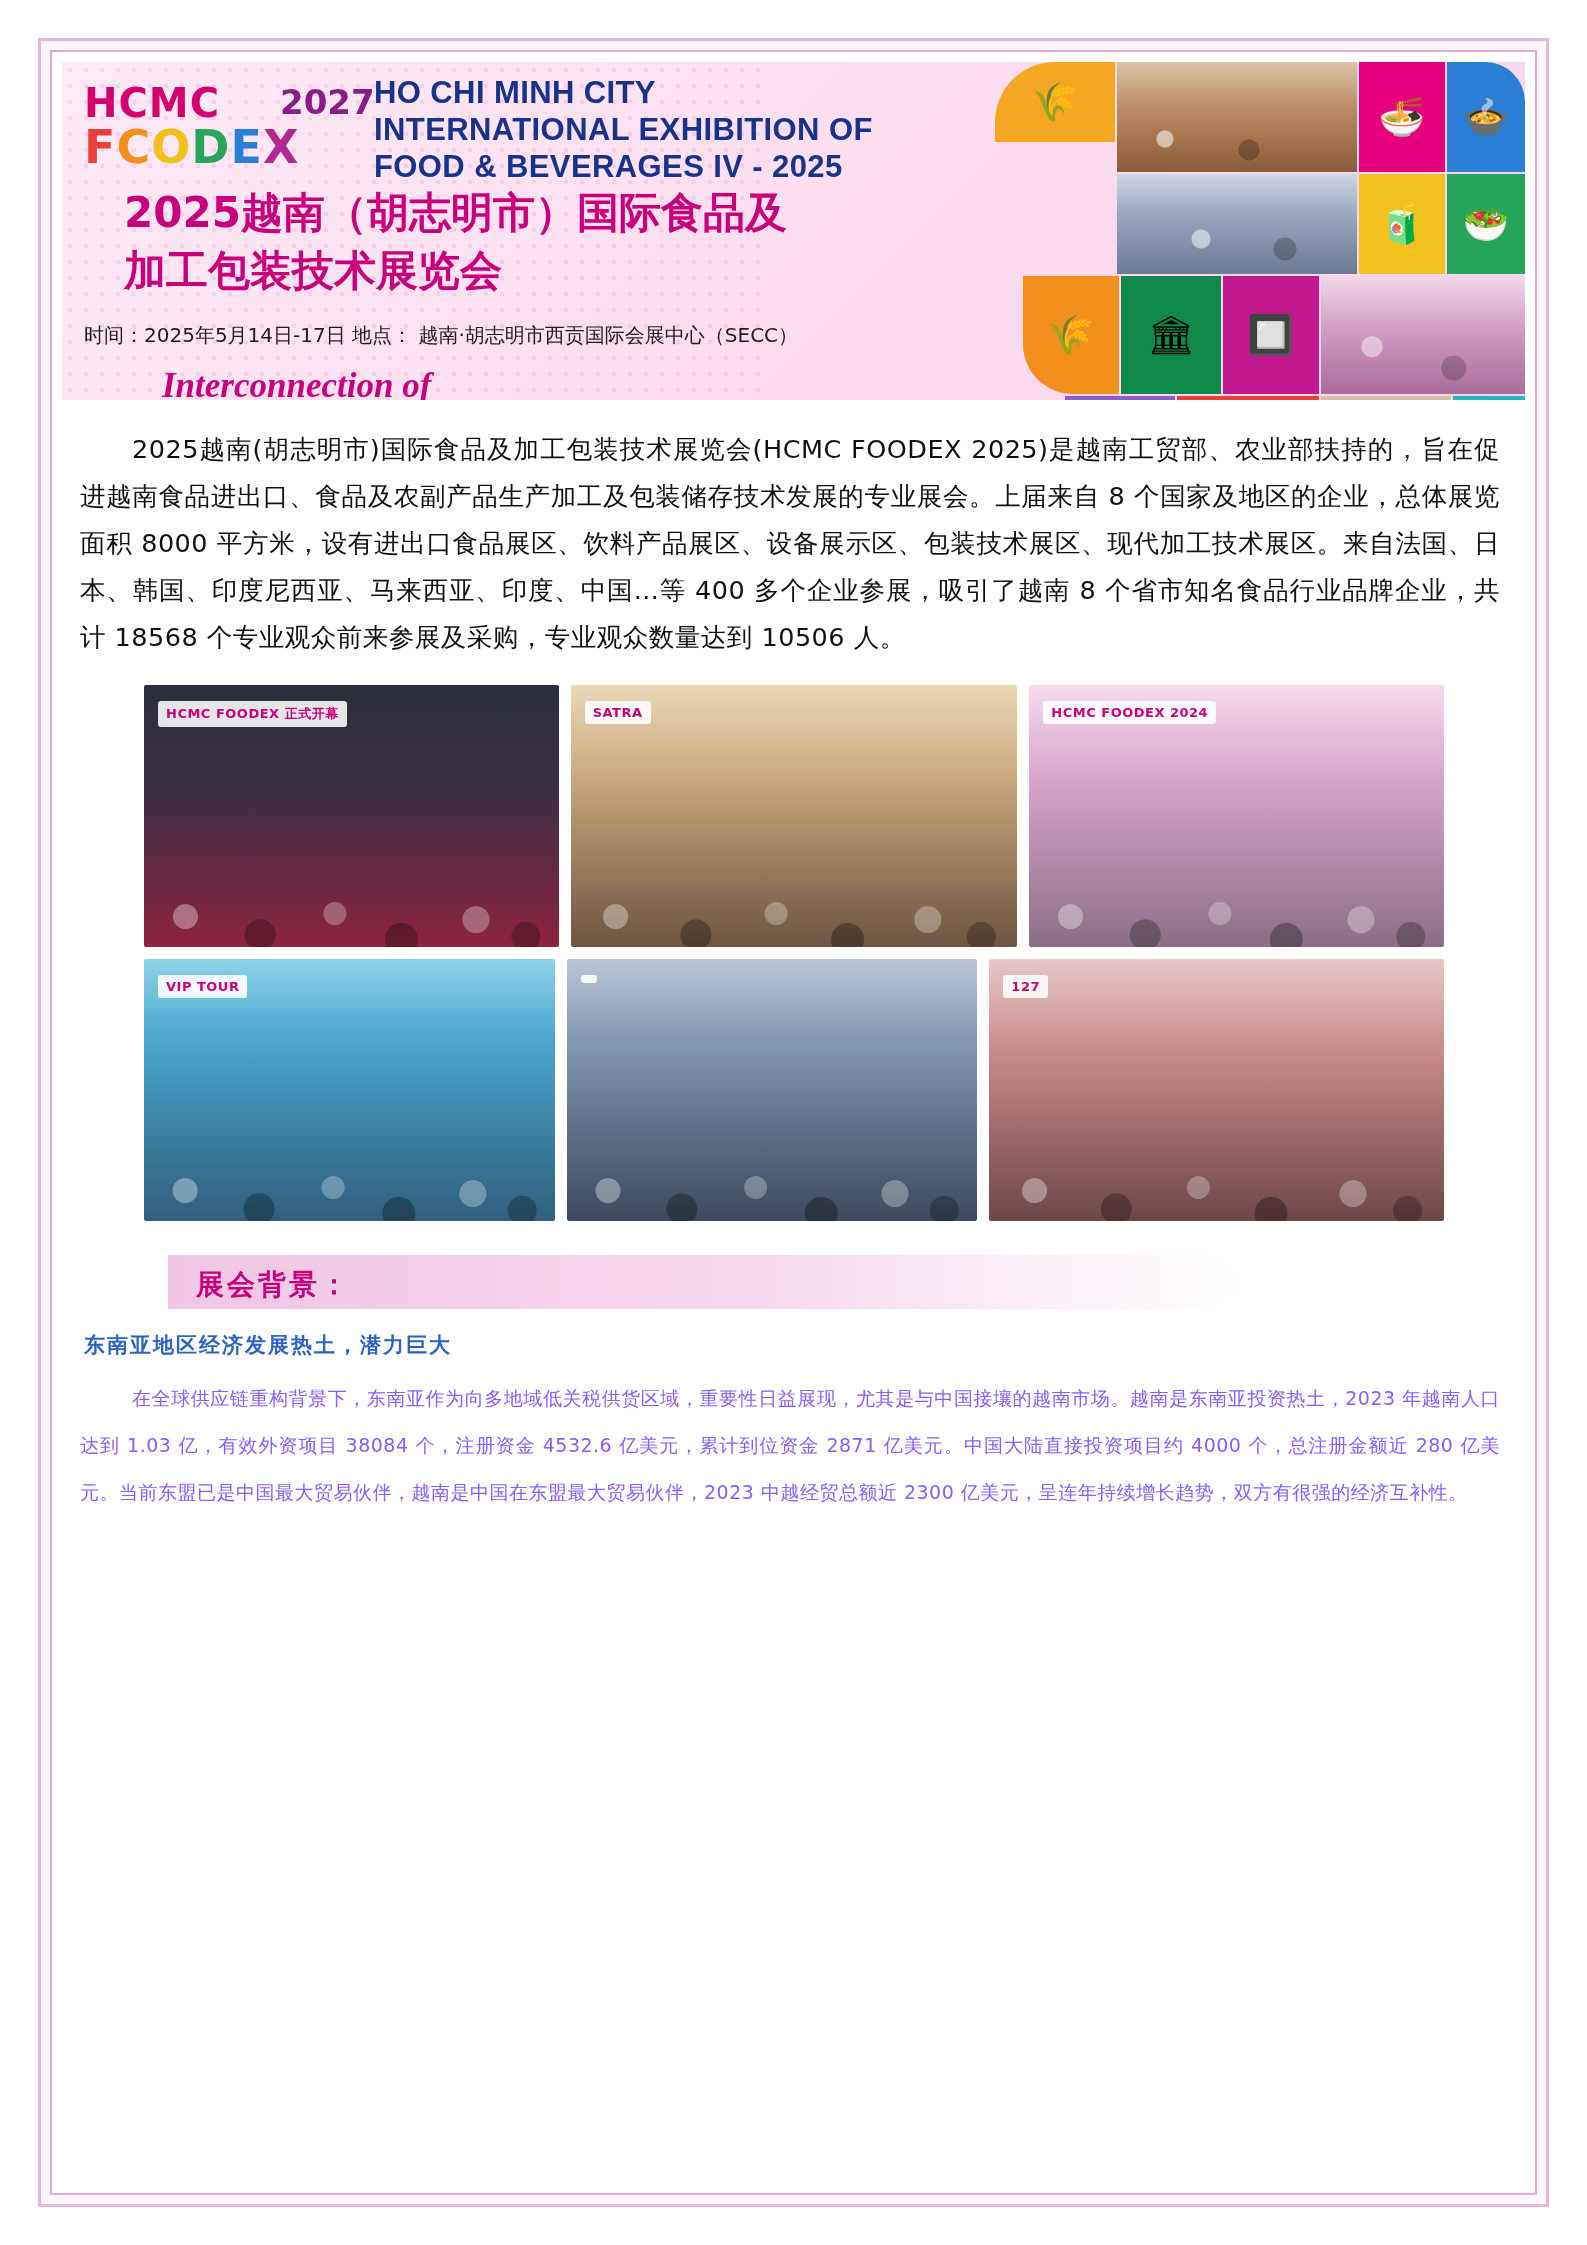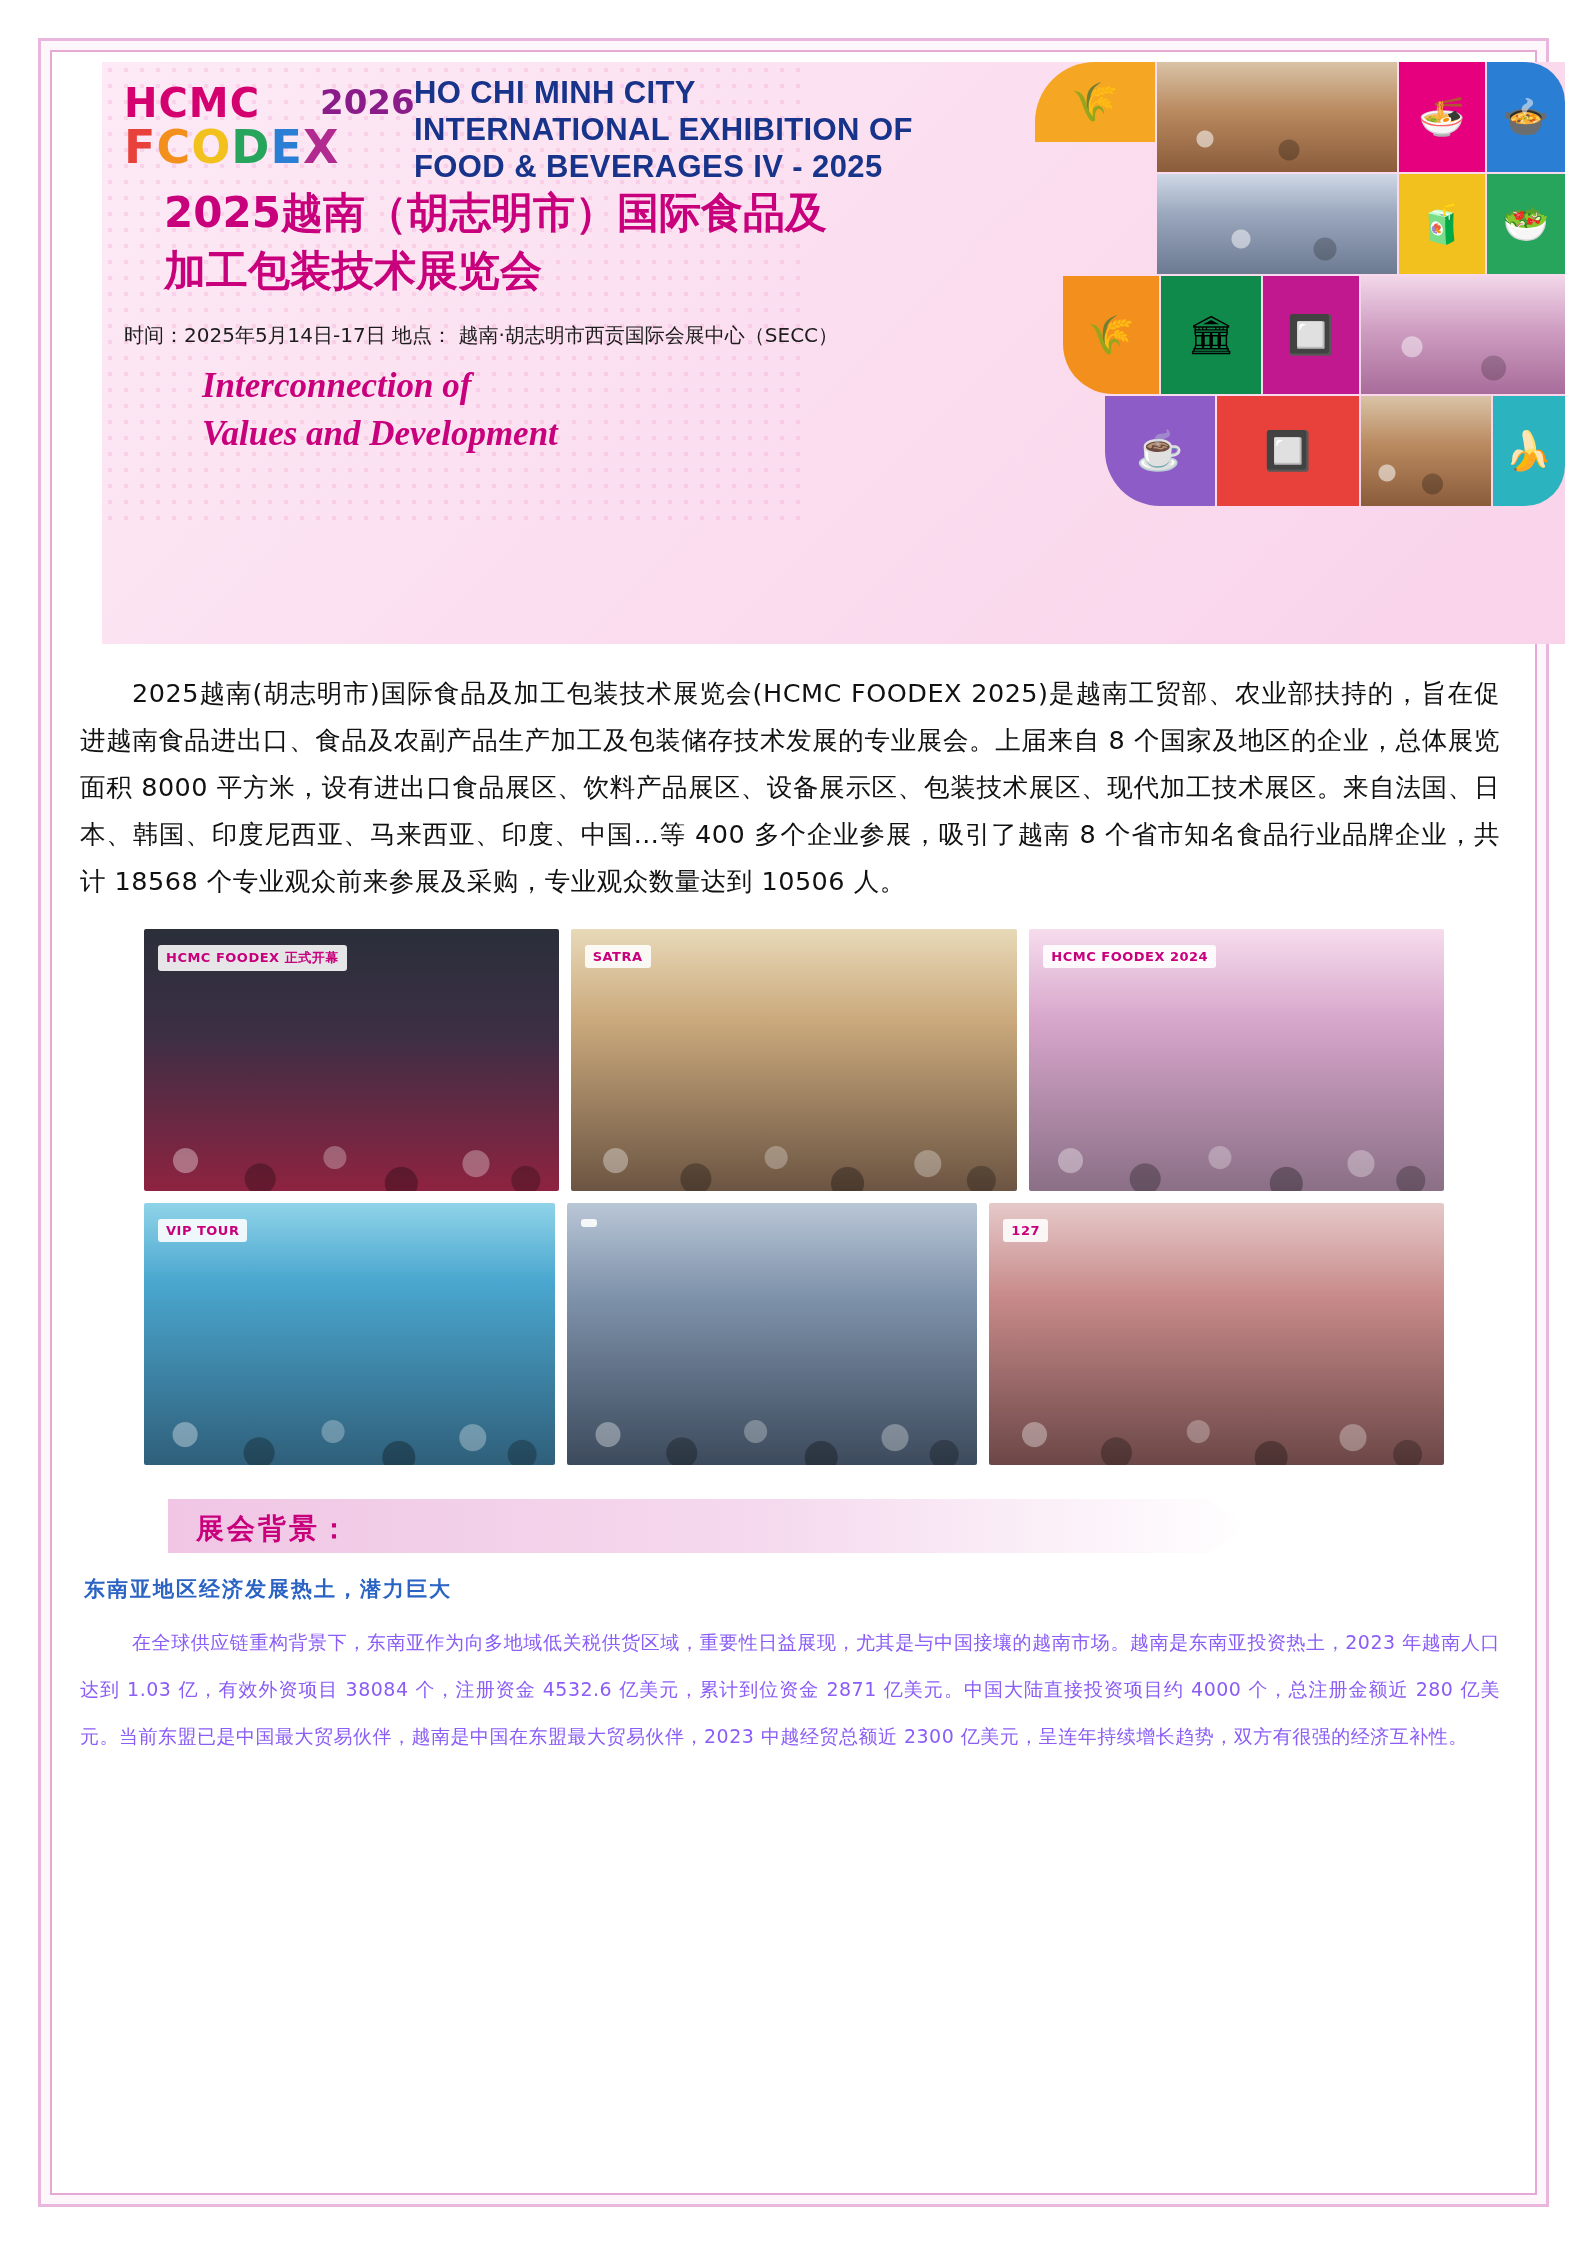--- a/index.html
+++ b/index.html
@@ -46,24 +46,23 @@
     left: 62px; top: 62px;
     width: 1463px;
     height: 2121px;
     box-sizing: border-box;
   }
 
   
   .banner {
     position: relative;
     width: 1463px;
-    height: 582px;
+    height: 338px;
     overflow: hidden;
     background: linear-gradient(135deg, #fdeaf6 0%, #fbdff0 45%, #f9d3ea 100%);
-    margin-left: 40px;
   }
   .banner-dots {
     position: absolute;
     left: 0; top: 0;
     width: 700px; height: 470px;
     background-image: radial-gradient(circle, rgba(236,150,200,0.35) 2.2px, transparent 2.6px);
     background-size: 16px 16px;
     opacity: .75;
   }
   .banner-left {
@@ -302,21 +301,21 @@
   <div class="frame-inner"></div>
 
   <div class="content">
 
     <div class="banner">
       <div class="banner-dots"></div>
 
       <div class="banner-left">
         <div class="logo-row">
           <div class="logo-hcmc">HCMC</div>
-          <div class="logo-2025">2026</div>
+          <div class="logo-2025">2027</div>
           <div class="logo-foodex">
             <span>F</span><span>C</span><span>O</span><span>D</span><span>E</span><span>X</span>
           </div>
         </div>
       </div>
 
       <div class="en-title">
         <div>HO CHI MINH CITY</div>
         <div>INTERNATIONAL EXHIBITION OF</div>
         <div>FOOD &amp; BEVERAGES IV - 2025</div>

